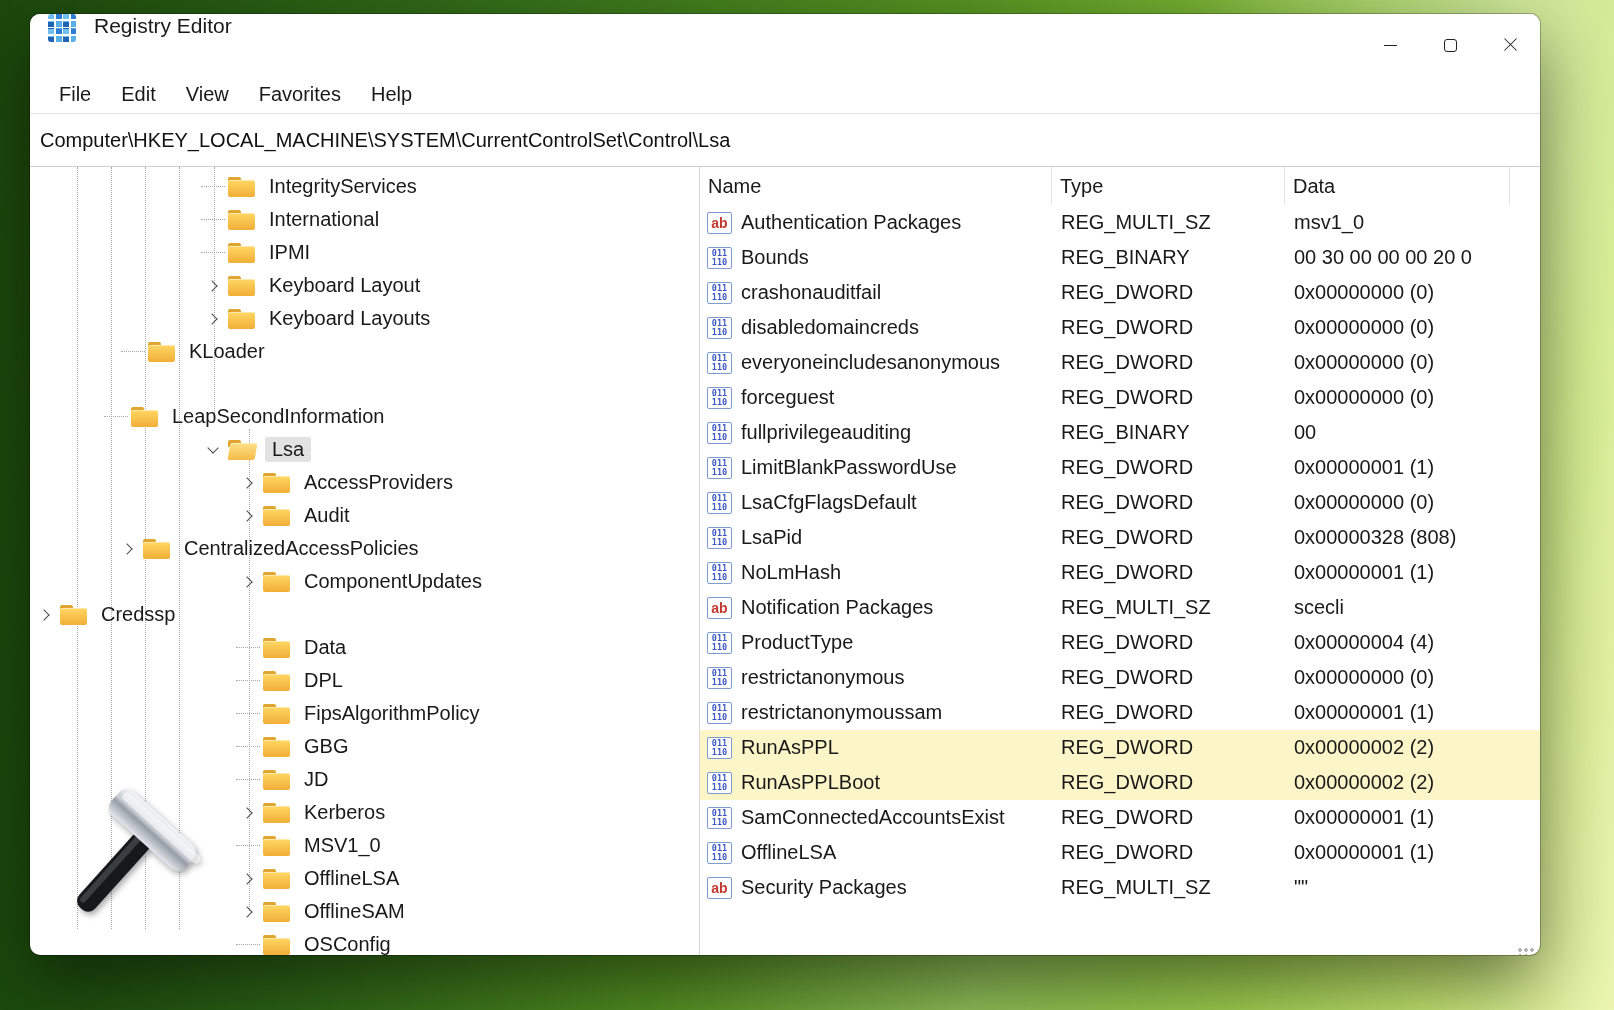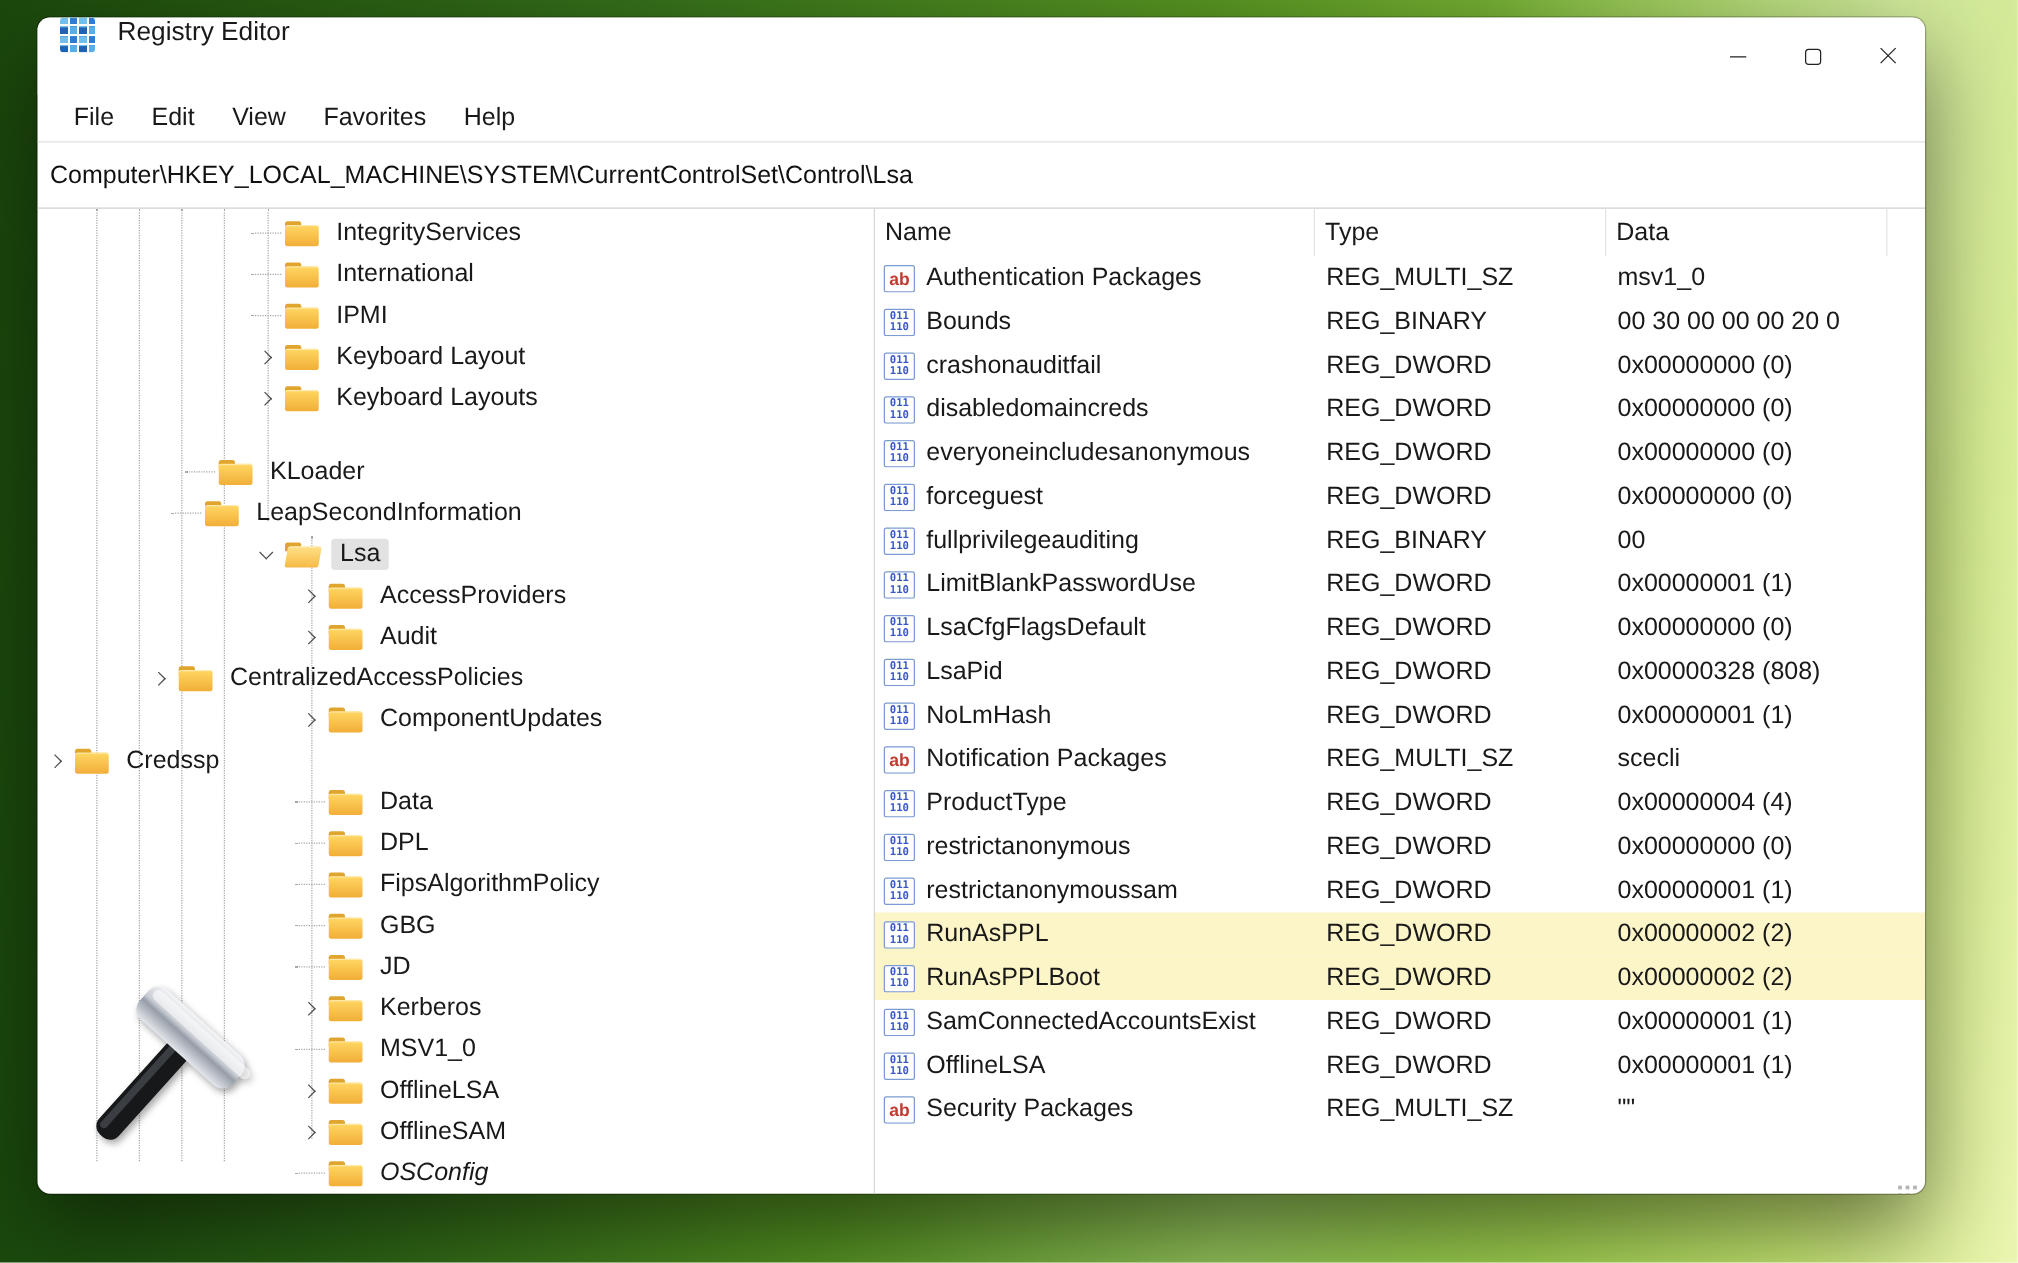--- a/index.html
+++ b/index.html
@@ -173,26 +173,26 @@
             <span class="folder"></span>
             <span class="tlabel">Keyboard Layout</span>
           </div>
           <div class="tree-row" style="padding-left: 168px;">
             <span class="chev collapsed">
               <i></i>
             </span>
             <span class="folder"></span>
             <span class="tlabel">Keyboard Layouts</span>
           </div>
-          <div class="tree-row" style="padding-left: 115px; margin-top: 26px;">
+          <div class="tree-row" style="padding-left: 88px;">
             <span class="chev none"></span>
             <span class="folder"></span>
             <span class="tlabel">KLoader</span>
           </div>
-          <div class="tree-row" style="padding-left: 104px;">
+          <div class="tree-row" style="padding-left: 71px; margin-top: 32px;">
             <span class="chev none"></span>
             <span class="folder"></span>
             <span class="tlabel">LeapSecondInformation</span>
           </div>
           <div class="tree-row" style="padding-left: 168px;">
             <span class="chev expanded">
               <i></i>
             </span>
             <span class="folder open"></span>
             <span class="tlabel sel">Lsa</span>
@@ -276,21 +276,21 @@
             <span class="folder"></span>
             <span class="tlabel">OfflineLSA</span>
           </div>
           <div class="tree-row" style="padding-left: 203px;">
             <span class="chev collapsed">
               <i></i>
             </span>
             <span class="folder"></span>
             <span class="tlabel">OfflineSAM</span>
           </div>
-          <div class="tree-row" style="padding-left: 203px; font-style: italic;">
+          <div class="tree-row" style="padding-left: 203px;">
             <span class="chev none"></span>
             <span class="folder"></span>
             <span class="tlabel">OSConfig</span>
           </div>
         </div>
       <div class="hscroll"></div>
     </div>
 
     <div class="list-pane">
       <div class="lheader">

